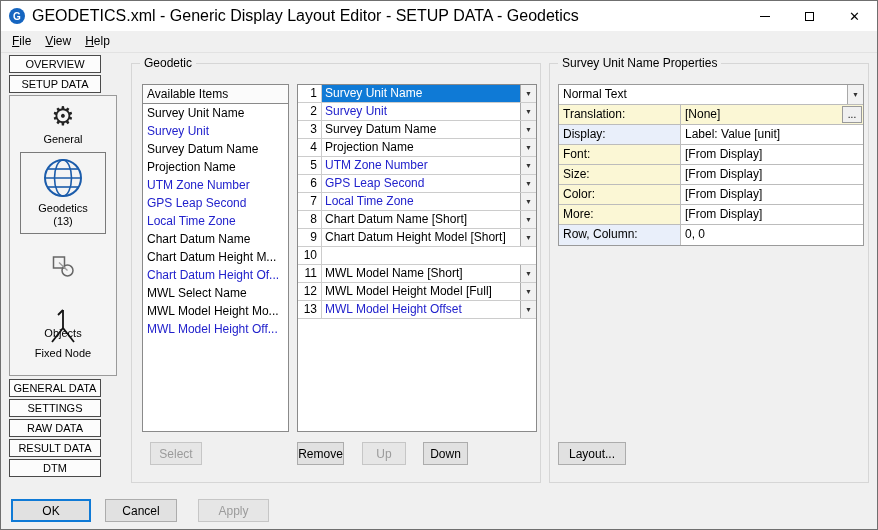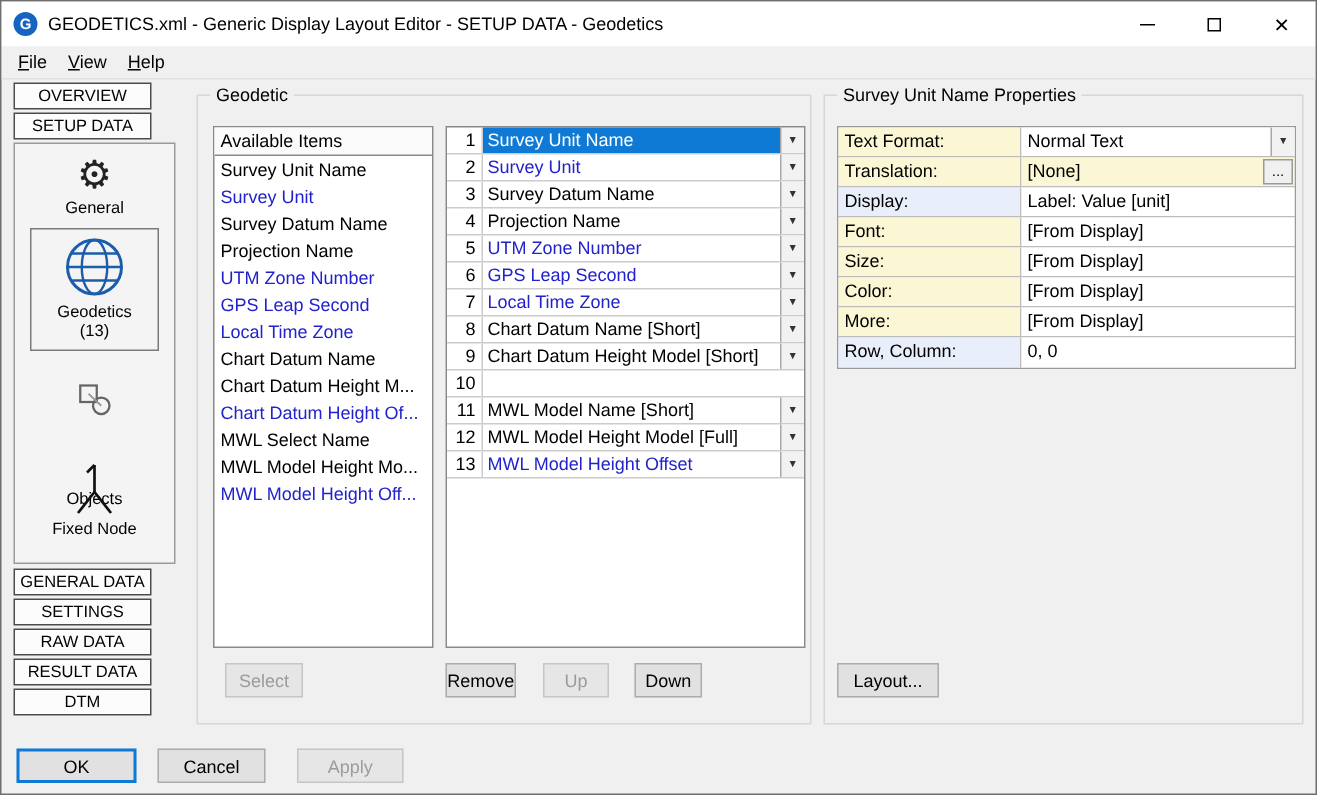--- a/index.html
+++ b/index.html
@@ -10,21 +10,21 @@
     font-family:"Liberation Sans", sans-serif; font-size:12px; color:#000;
     overflow:hidden;
   }
   
   .titlebar { height:30px; background:#ffffff; display:flex; align-items:center; }
   .app-icon {
     width:16px; height:16px; margin:0 7px 0 8px; border-radius:50%;
     background:#1565c0; color:#fff; font-size:10px; font-weight:bold;
     display:flex; align-items:center; justify-content:center;
   }
-  .title-text { flex:1; font-size:12px; white-space:nowrap; overflow:hidden; }
+  .title-text { flex:1; font-size:16px; white-space:nowrap; overflow:hidden; }
   .caption-btns { display:flex; height:100%; }
   .caption-btn { width:45px; height:100%; display:flex; align-items:center; justify-content:center; }
   .min-glyph { width:10px; height:0; border-top:1px solid #000; }
   .max-glyph { width:9px; height:9px; border:1px solid #000; }
   .close-glyph { font-size:13px; line-height:13px; }
   
   .menubar { height:22px; display:flex; align-items:stretch; padding-left:4px;
              border-bottom:1px solid #e2e2e2; background:#f0f0f0; }
   .menu-item { display:inline-block; padding:0 7px; line-height:21px; }
   .menu-item::first-letter { text-decoration:underline; }
@@ -288,21 +288,20 @@
       <div class="btn" id="btn-remove">Remove</div>
       <div class="btn disabled" id="btn-up">Up</div>
       <div class="btn" id="btn-down">Down</div>
     </div>
 
     <div class="group" id="group-props">
       <span class="group-title">Survey Unit Name Properties</span>
 
       <div class="prop-grid">
         <div class="prop-row">
-          <div class="prop-label yellow">Text Format:</div>
           <div class="prop-value">
             <span class="val">Normal Text</span>
             <span class="combo-arrow">▼</span>
           </div>
         </div>
         <div class="prop-row">
           <div class="prop-label yellow">Translation:</div>
           <div class="prop-value yellow">
             <span class="val">[None]</span>
             <span class="ellipsis-btn">...</span>

